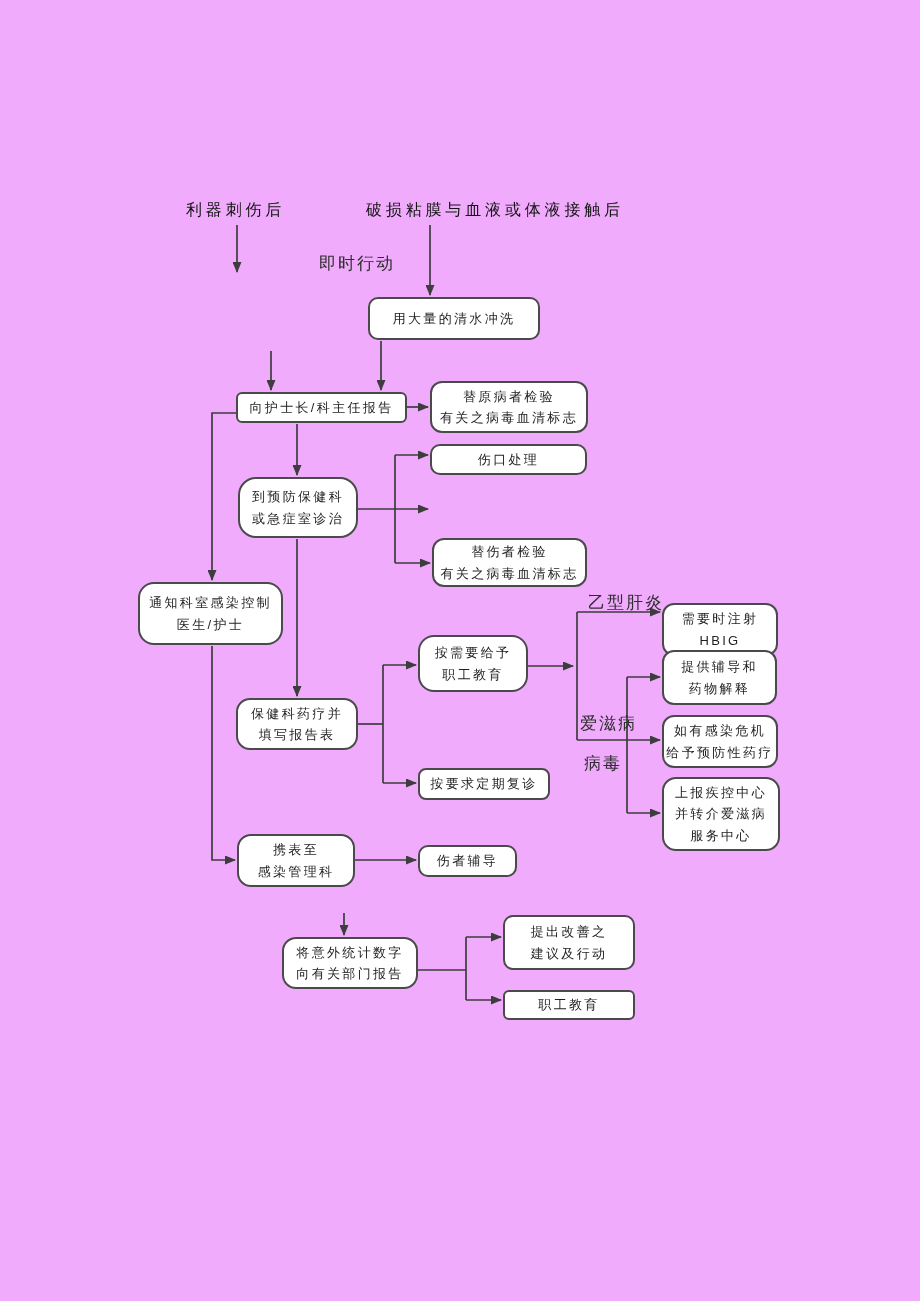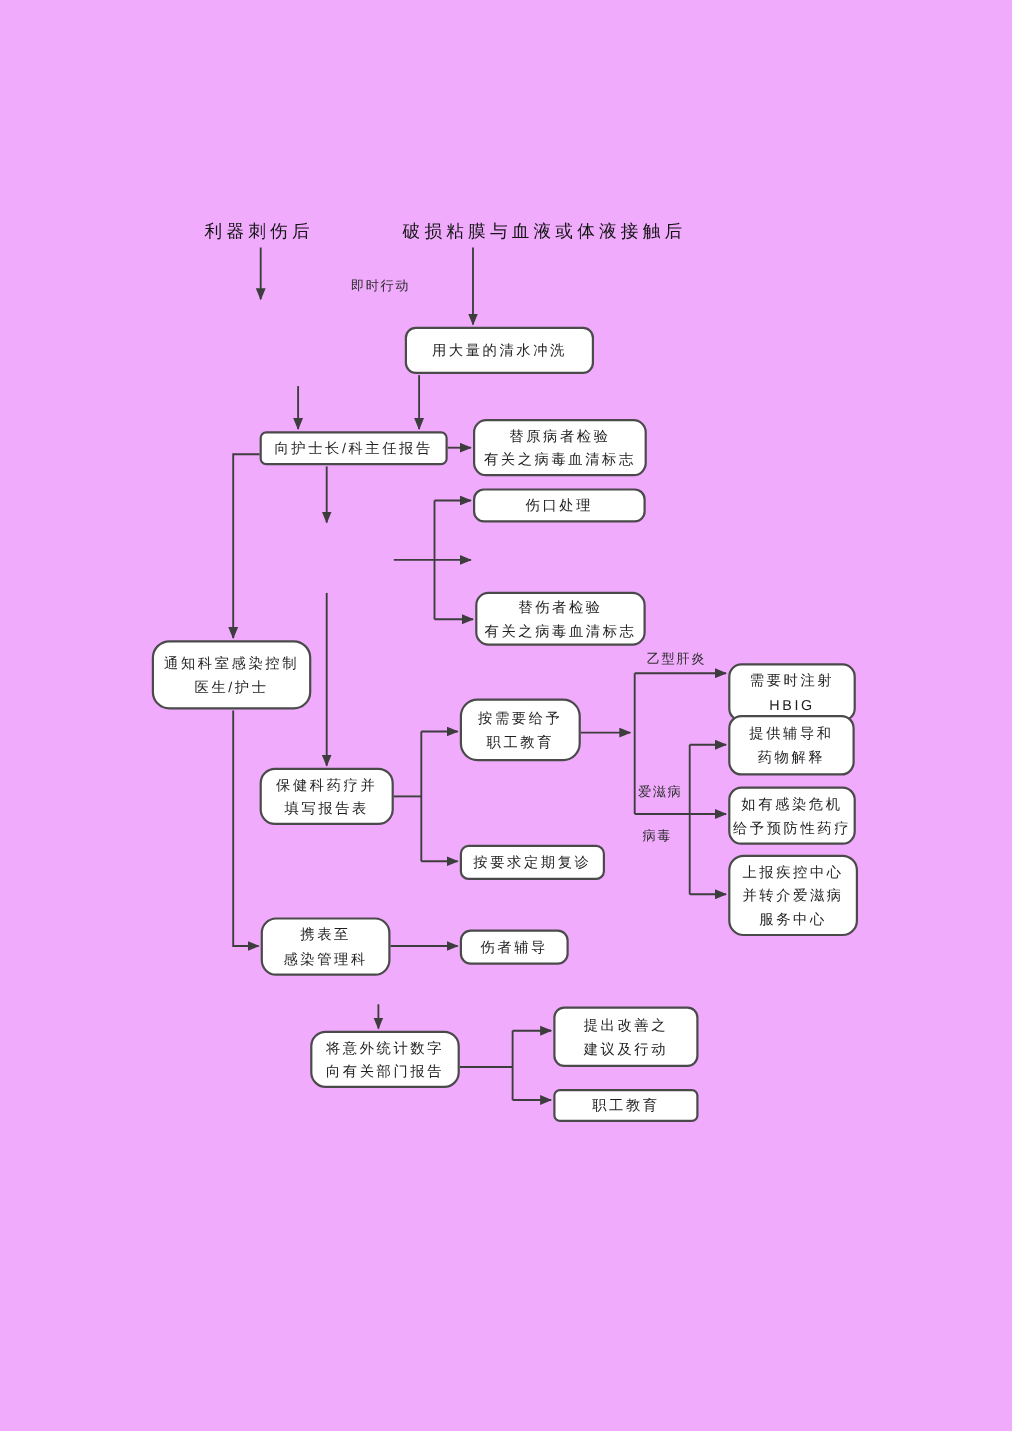--- a/index.html
+++ b/index.html
@@ -39,21 +39,21 @@
     z-index: 1;
   }
   .node .tline { display: block; white-space: nowrap; }
   .flabel {
     position: absolute;
     white-space: nowrap;
     z-index: 1;
     letter-spacing: 0.2em;
   }
   .start-label { font-size: 16px; letter-spacing: 0.24em; color: #141414; }
-  .small-label { font-size: 12px; color: #2e2e2e; letter-spacing: 0.12em; }
+  .small-label { font-size: 17px; color: #2e2e2e; letter-spacing: 0.12em; }
 
   
   #n-squeeze        { left:192px; top:274px; width:118px; height:76px; border-radius:16px; }
   #n-rinse          { left:368px; top:297px; width:172px; height:43px; border-radius:10px; }
   #n-report         { left:236px; top:392px; width:171px; height:31px; border-radius:6px; }
   #n-test-patient   { left:430px; top:381px; width:158px; height:52px; border-radius:12px;justify-content:center; }
   #n-clinic         { left:238px; top:477px; width:120px; height:61px; border-radius:18px; }
   #n-wound          { left:430px; top:444px; width:157px; height:31px; border-radius:10px; }
   #n-assess         { left:430px; top:493px; width:157px; height:32px; border-radius:8px; }
   #n-test-injured   { left:432px; top:538px; width:155px; height:49px; border-radius:12px; }
@@ -149,20 +149,24 @@
 
   <div class="node" id="n-report">
     <span class="tline">向护士长/科主任报告</span>
   </div>
 
   <div class="node" id="n-test-patient">
     <span class="tline">替原病者检验</span>
     <span class="tline">有关之病毒血清标志</span>
   </div>
 
+  <div class="node" id="n-clinic">
+    <span class="tline">到预防保健科</span>
+    <span class="tline">或急症室诊治</span>
+  </div>
 
   <div class="node" id="n-wound">
     <span class="tline">伤口处理</span>
   </div>
 
 
   <div class="node" id="n-test-injured">
     <span class="tline">替伤者检验</span>
     <span class="tline">有关之病毒血清标志</span>
   </div>

